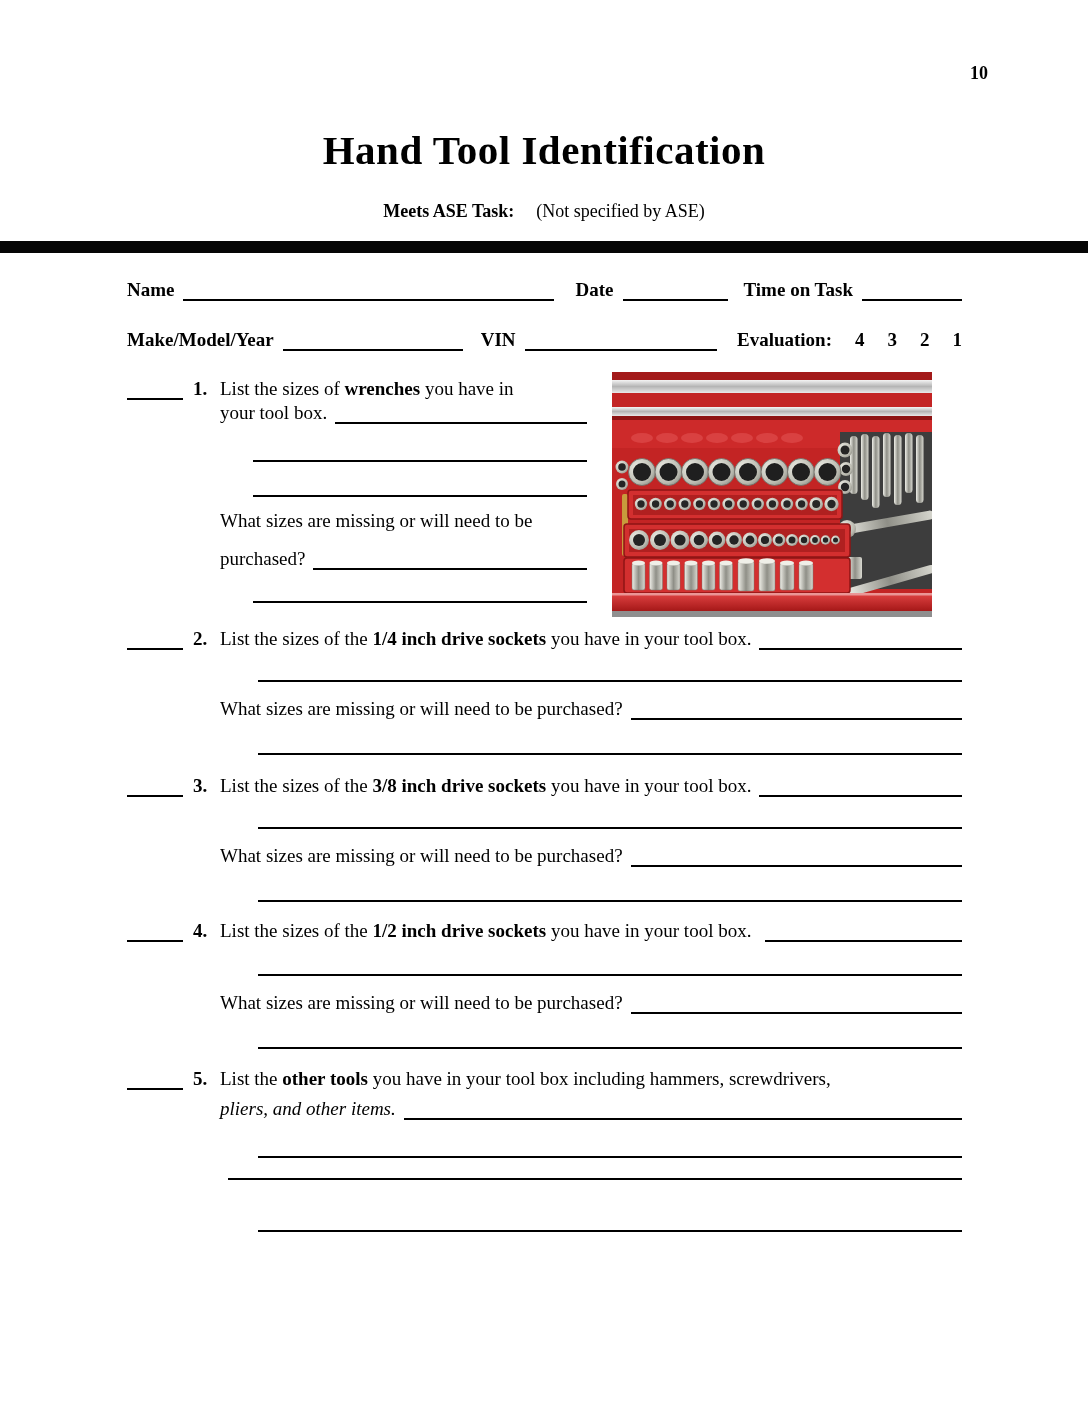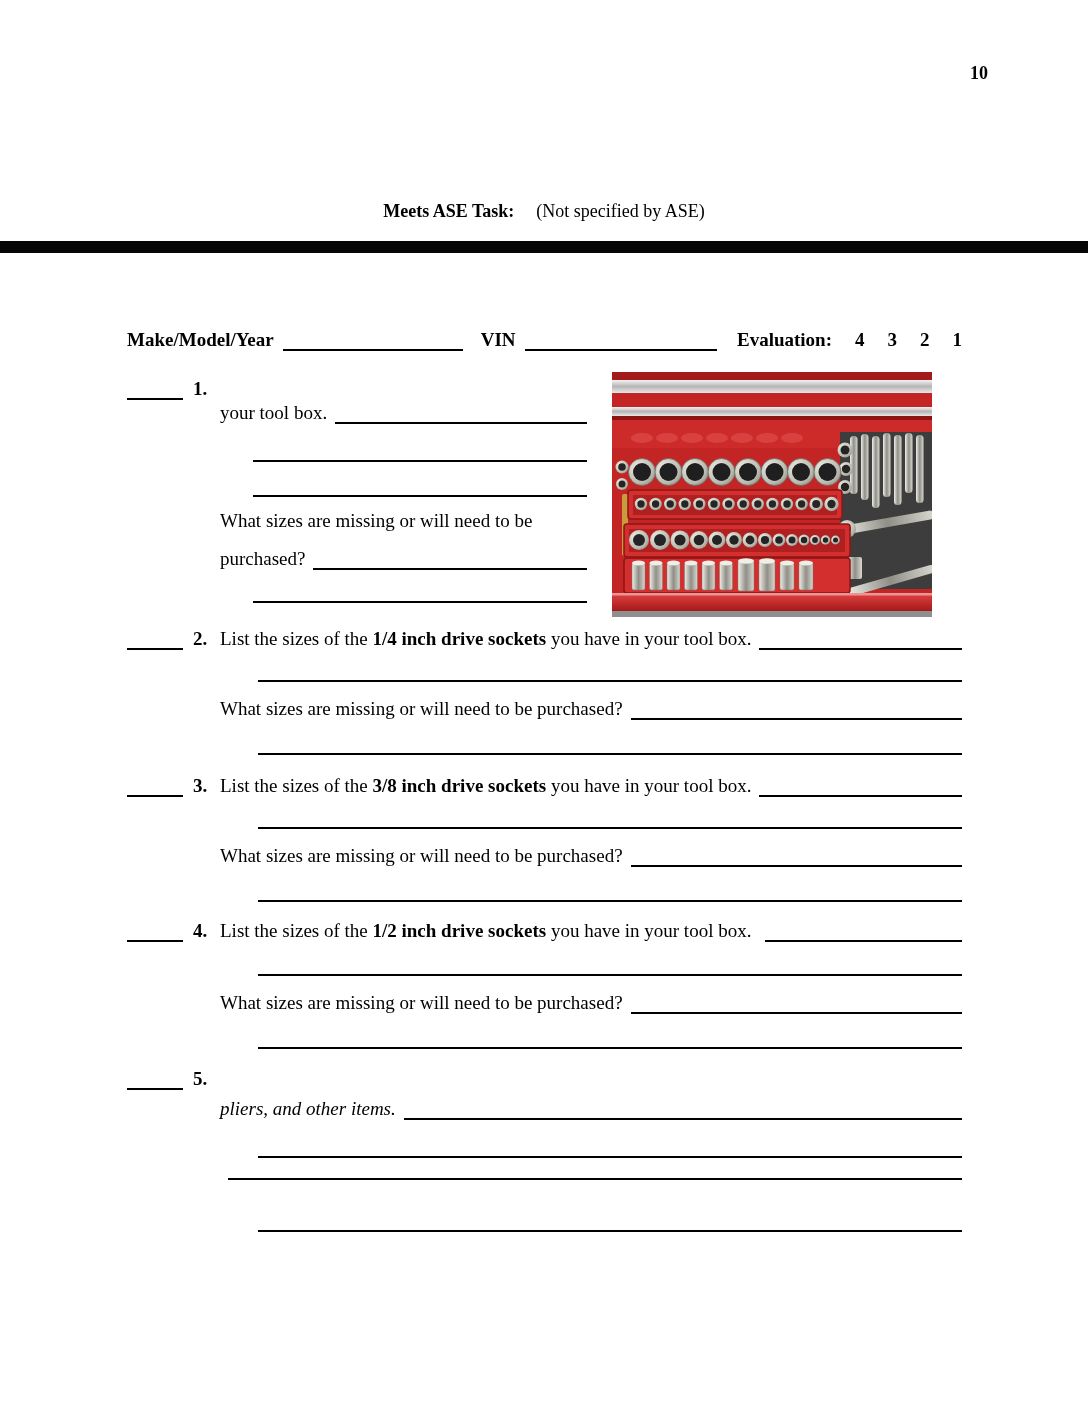--- a/index.html
+++ b/index.html
@@ -42,39 +42,49 @@
   
   .photo{position:absolute;left:612px;top:372px;width:320px;height:245px;}
   .photo svg{display:block;}
 </style>
 </head>
 <body>
 
 <div class="page">
 
   <div class="pageno">10</div>
+  <div class="title">Hand Tool Identification</div>
   <div class="subtitle"><span class="bold">Meets ASE Task:</span><span class="val">(Not specified by ASE)</span></div>
   <div class="bar"></div>
 
+  <div class="row hrow1">
+    <span class="lbl">Name</span>
+    <span class="ul u-name"></span>
+    <span class="lbl">Date</span>
+    <span class="ul u-date"></span>
+    <span class="lbl">Time on Task</span>
+    <span class="ul u-time"></span>
+  </div>
   <div class="row hrow2">
     <span class="lbl">Make/Model/Year</span>
     <span class="ul u-make"></span>
     <span class="lbl">VIN</span>
     <span class="ul u-vin"></span>
     <span class="lbl">Evaluation:</span>
     <span class="eval-num">4</span>
     <span class="eval-num">3</span>
     <span class="eval-num">2</span>
     <span class="eval-num">1</span>
   </div>
 
   <div class="q q-narrow" style="top:378px;">
     <div class="qrow" style="top:0;">
       <span class="gblank"></span>
       <span class="qnum">1.</span>
+      <span class="qtext"><span>List the sizes of </span><span class="bold">wrenches</span><span> you have in</span></span>
     </div>
     <div class="qrow indent" style="top:24px;">
       <span class="qtext">your tool box.</span>
       <span class="ul fill" style="margin-left:8px;"></span>
     </div>
     <div class="bl" style="top:82px;"></div>
     <div class="bl" style="top:117px;"></div>
     <div class="qrow indent" style="top:132px;">
       <span class="qtext">What sizes are missing or will need to be</span>
     </div>
@@ -325,20 +335,21 @@
       <span class="qtext">What sizes are missing or will need to be purchased?</span>
       <span class="ul fill" style="margin-left:8px;"></span>
     </div>
     <div class="bl" style="top:127px;"></div>
   </div>
 
   <div class="q q-wide" style="top:1068px;">
     <div class="qrow" style="top:0;">
       <span class="gblank"></span>
       <span class="qnum">5.</span>
+      <span class="qtext"><span>List the </span><span class="bold">other tools</span><span> you have in your tool box including hammers, screwdrivers,</span></span>
     </div>
     <div class="qrow indent" style="top:30px;font-style:italic;">
       <span class="qtext">pliers, and other items.</span>
       <span class="ul fill" style="margin-left:8px;"></span>
     </div>
     <div class="bl" style="top:88px;"></div>
     <div class="qrow indent" style="top:110px;">
       <span class="ul fill" style="margin-left:8px;"></span>
     </div>
     <div class="bl" style="top:162px;"></div>

